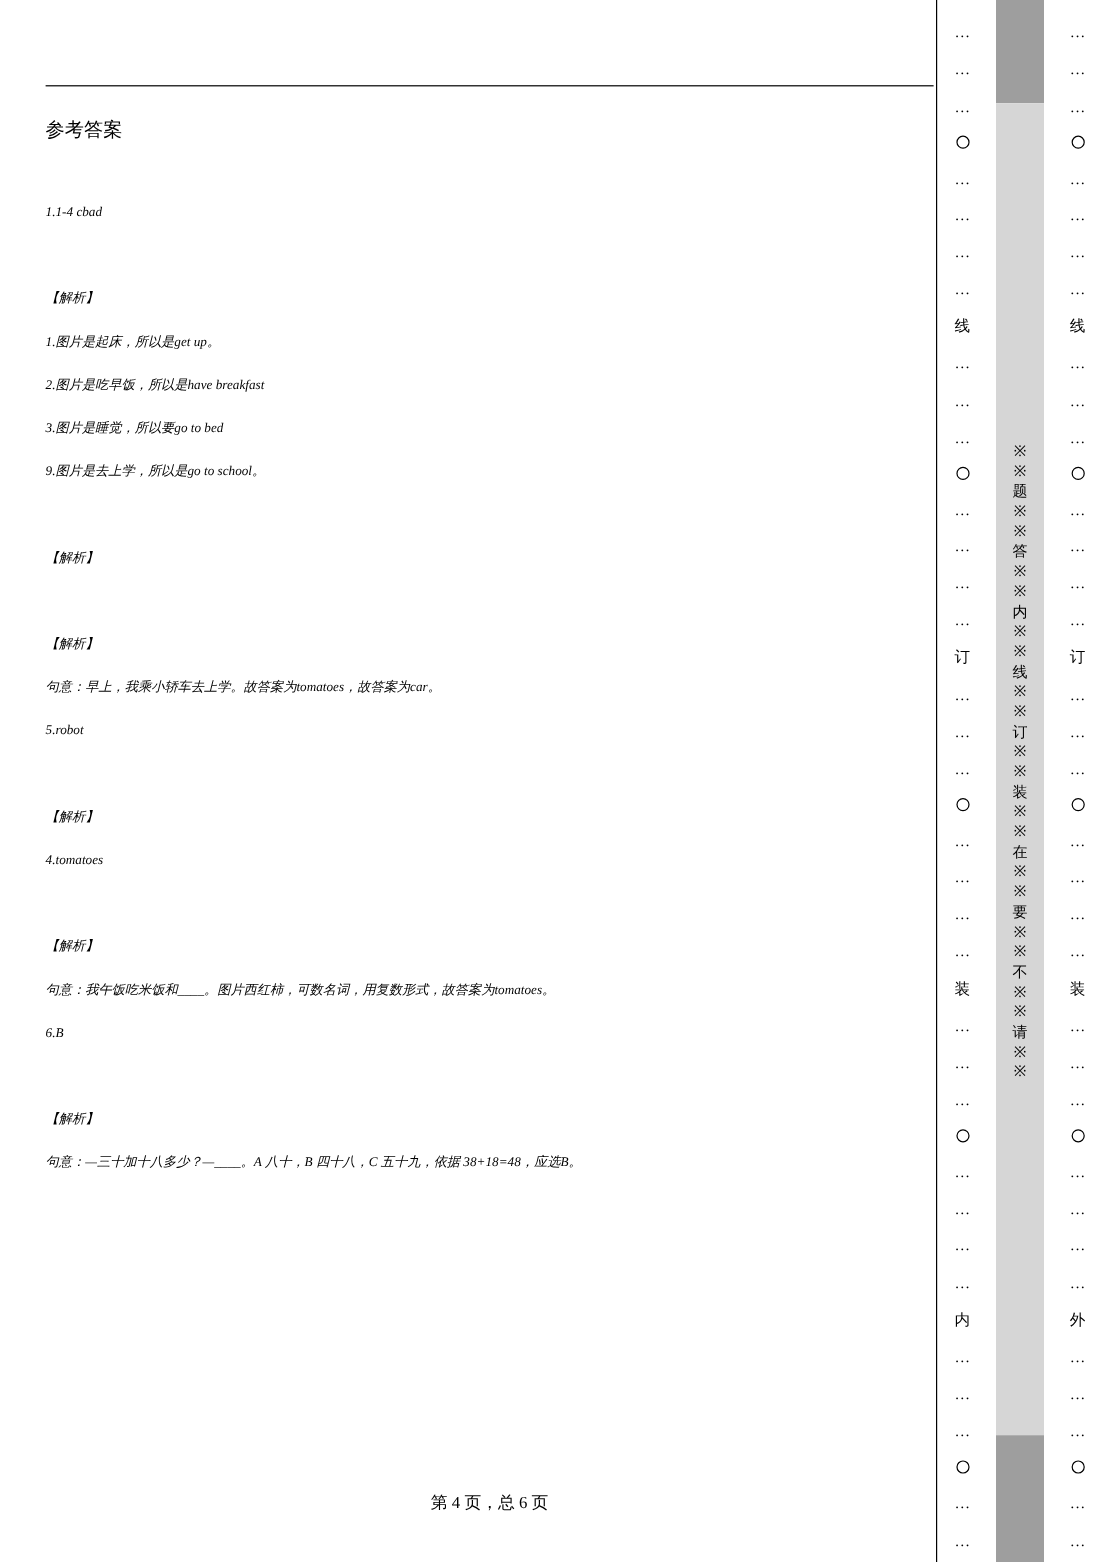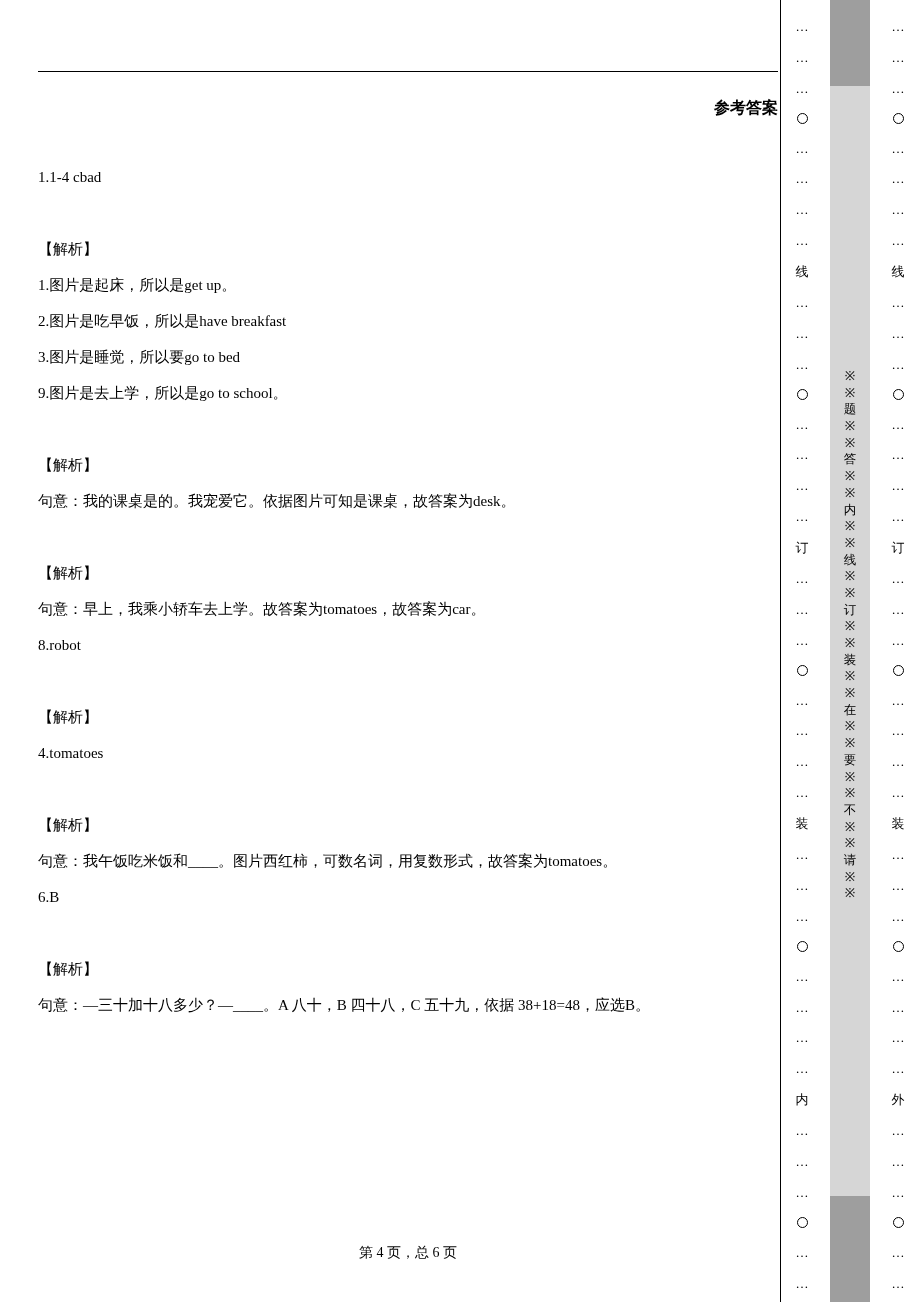--- a/index.html
+++ b/index.html
@@ -25,28 +25,28 @@
     width: 100%;
     border-top: 1px solid #000;
   }
   .content {
     position: absolute;
     top: 98px;
     left: 0;
     width: 100%;
   }
   .title {
-    text-align: right;
+    text-align: left;
     font-size: 16px;
     margin-bottom: 40px;
-    font-weight: bold;
   }
   .line {
-    font-size: 15px;
+    font-size: 11px;
     line-height: 36px;
+    font-style: italic;
   }
   .blank { height: 36px; }
   .footer {
     position: absolute;
     bottom: 40px;
     width: 100%;
     text-align: center;
     font-size: 14px;
     font-family: Liberation Serif, serif;
   }
@@ -138,25 +138,24 @@
     <div id="lines-container">
         <div class="line">1.1-4 cbad</div>
         <div class="blank"></div>
         <div class="line">【解析】</div>
         <div class="line">1.图片是起床，所以是get up。</div>
         <div class="line">2.图片是吃早饭，所以是have breakfast</div>
         <div class="line">3.图片是睡觉，所以要go to bed</div>
         <div class="line">9.图片是去上学，所以是go to school。</div>
         <div class="blank"></div>
         <div class="line">【解析】</div>
-        <div class="line">句意：我的课桌是的。我宠爱它。依据图片可知是课桌，故答案为desk。</div>
         <div class="blank"></div>
         <div class="line">【解析】</div>
         <div class="line">句意：早上，我乘小轿车去上学。故答案为tomatoes，故答案为car。</div>
-        <div class="line">8.robot</div>
+        <div class="line">5.robot</div>
         <div class="blank"></div>
         <div class="line">【解析】</div>
         <div class="line">4.tomatoes</div>
         <div class="blank"></div>
         <div class="line">【解析】</div>
         <div class="line">句意：我午饭吃米饭和____。图片西红柿，可数名词，用复数形式，故答案为tomatoes。</div>
         <div class="line">6.B</div>
         <div class="blank"></div>
         <div class="line">【解析】</div>
         <div class="line">句意：—三十加十八多少？—____。A 八十，B 四十八，C 五十九，依据 38+18=48，应选B。</div>

